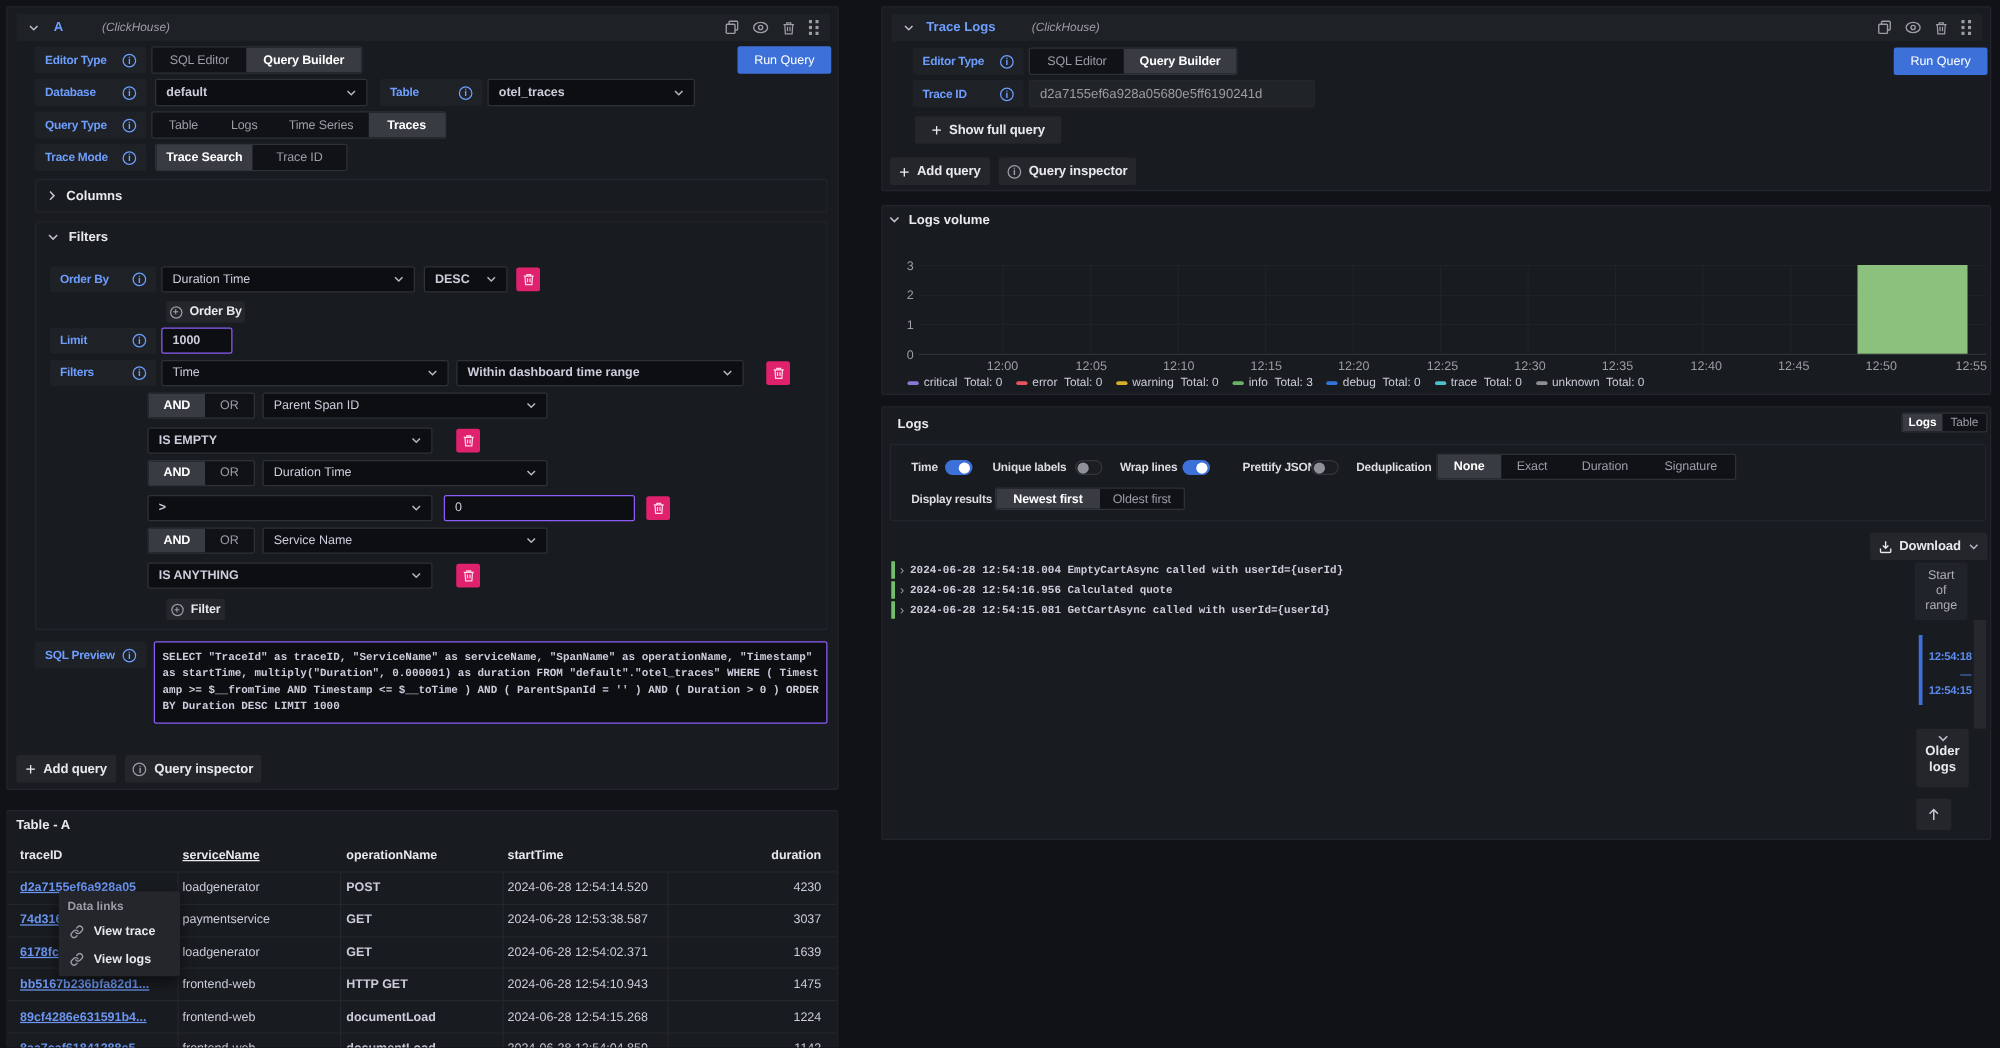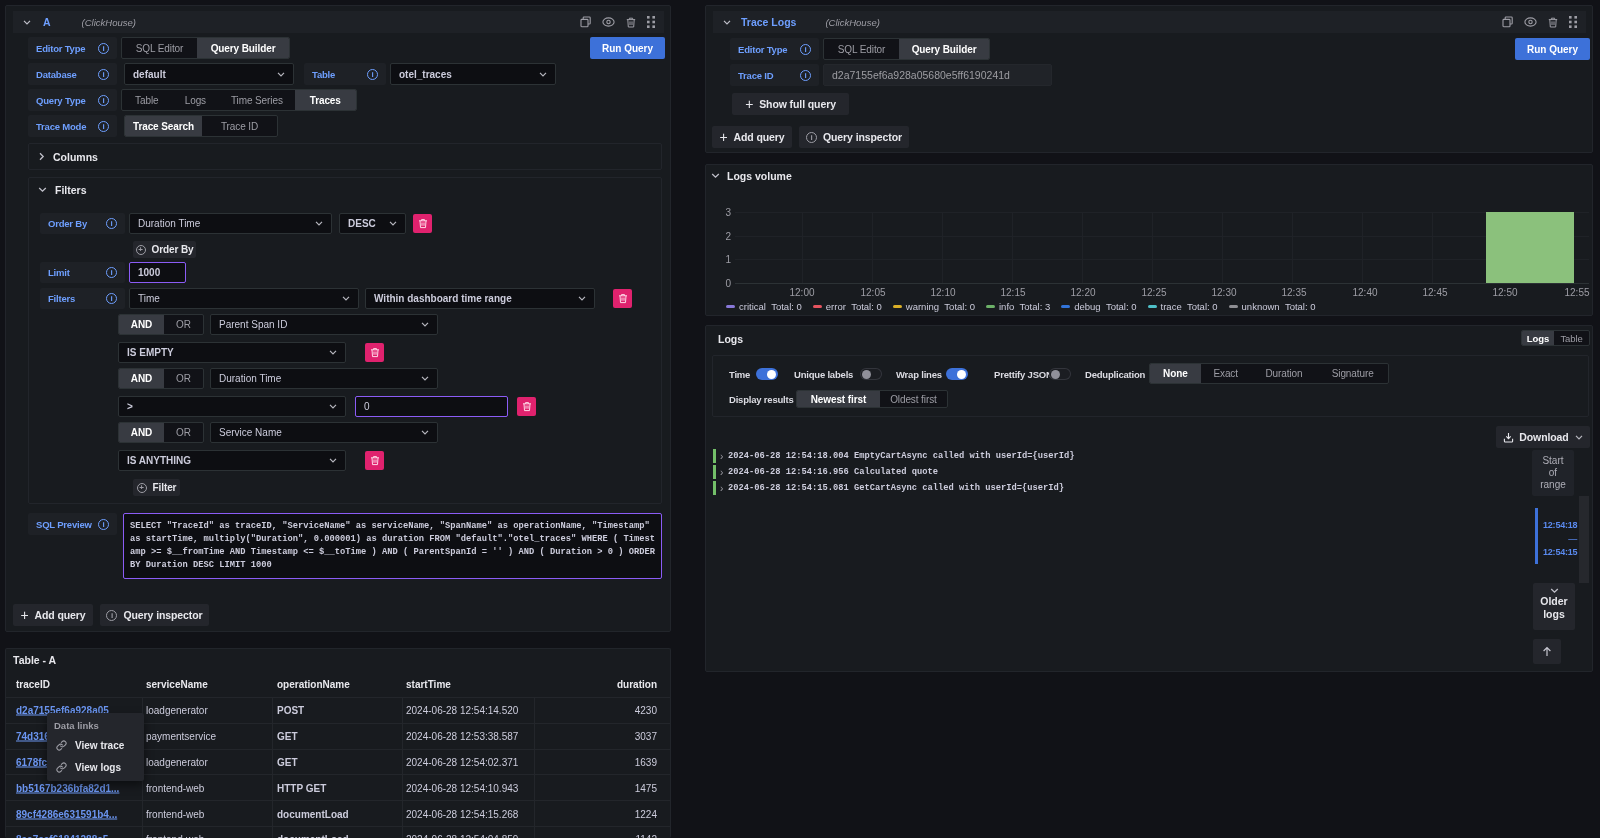--- a/index.html
+++ b/index.html
@@ -23,21 +23,21 @@
 .chev { color:#9d9da5; font-size:9px; }
 .inp { position:absolute; background:#0d0e12; border:1px solid #8b5cf6; border-radius:2px;
   display:flex; align-items:center; padding:0 8px; font-size:10px; color:#ccccdc; }
 .rgroup { position:absolute; background:#111217; border:1px solid #2c3235; border-radius:2px;
   display:flex; align-items:stretch; overflow:hidden; }
 .ropt { display:flex; align-items:center; justify-content:center; font-size:10px; color:#9d9da5; white-space:nowrap; letter-spacing:-0.1px; }
 .ropt.sel { background:#383b42; color:#fff; font-weight:bold; }
 .btn-sec { position:absolute; background:#24262c; border-radius:2px; display:flex; align-items:center;
   justify-content:center; font-size:10.5px; font-weight:bold; color:#e8e8ed; gap:6px; letter-spacing:-0.1px; }
 .btn-pri { position:absolute; background:#3d71d9; border-radius:2px; display:flex; align-items:center;
-  justify-content:center; font-size:10px; font-weight:bold; color:#fff; }
+  justify-content:center; font-size:10px; font-weight:normal; color:#fff; }
 .trash { position:absolute; background:#e0226e; border-radius:2px; display:flex; align-items:center; justify-content:center; }
 .collapse { position:absolute; border:1px solid #22252b; border-radius:2px; }
 .coll-head { display:flex; align-items:center; gap:8px; font-size:10.5px; font-weight:bold; color:#e8e8ed; padding-left:10px; }
 .carr { color:#c0c0ca; font-size:9px; }
 svg { display:block; }
 .mono { font-family:"Liberation Mono", monospace; }
 .thc { position:absolute; top:8px; font-size:10px; font-weight:bold; color:#e8e8ed; }
 .trow { position:relative; height:25.8px; border-top:1px solid #23262b; }
 .trow span { position:absolute; top:50%; transform:translateY(-50%); font-size:10px; }
 .tid { left:10px; color:#6b95f0; font-weight:bold; text-decoration:underline; }
@@ -248,21 +248,21 @@
 BY Duration DESC LIMIT 1000</div>
 
 <div class="btn-sec" style="left:13px; top:604px; width:80px; height:22px;"><span style="font-weight:normal;font-size:14px;">+</span>Add query</div>
 <div class="btn-sec" style="left:100px; top:604px; width:109px; height:22px;"><span class="ginfo">i</span>Query inspector</div>
 
 <div class="panel" style="left:5px; top:648px; width:666px; height:190px; border-bottom:none;"></div>
 <div class="abs" style="left:13px; top:654px; font-size:10.5px; font-weight:bold; color:#e8e8ed;">Table - A</div>
 <div class="abs" style="left:6px; top:671px; width:664px; height:167px; overflow:hidden;">
   <div style="position:relative; height:26px;">
     <span class="thc" style="left:10px;">traceID</span>
-      <span class="thc" style="left:140px;">serviceName</span>
+      <span class="thc" style="left:140px;text-decoration:underline;">serviceName</span>
       <span class="thc" style="left:271px;">operationName</span>
       <span class="thc" style="left:400px;">startTime</span>
       <span class="thc" style="right:13px;">duration</span>
   </div>
   <div class="trow">
     <span class="tid">d2a7155ef6a928a05</span>
       <span class="tc c2">loadgenerator</span>
       <span class="tc c3">POST</span>
       <span class="tc c4">2024-06-28 12:54:14.520</span>
       <span class="td">4230</span>

